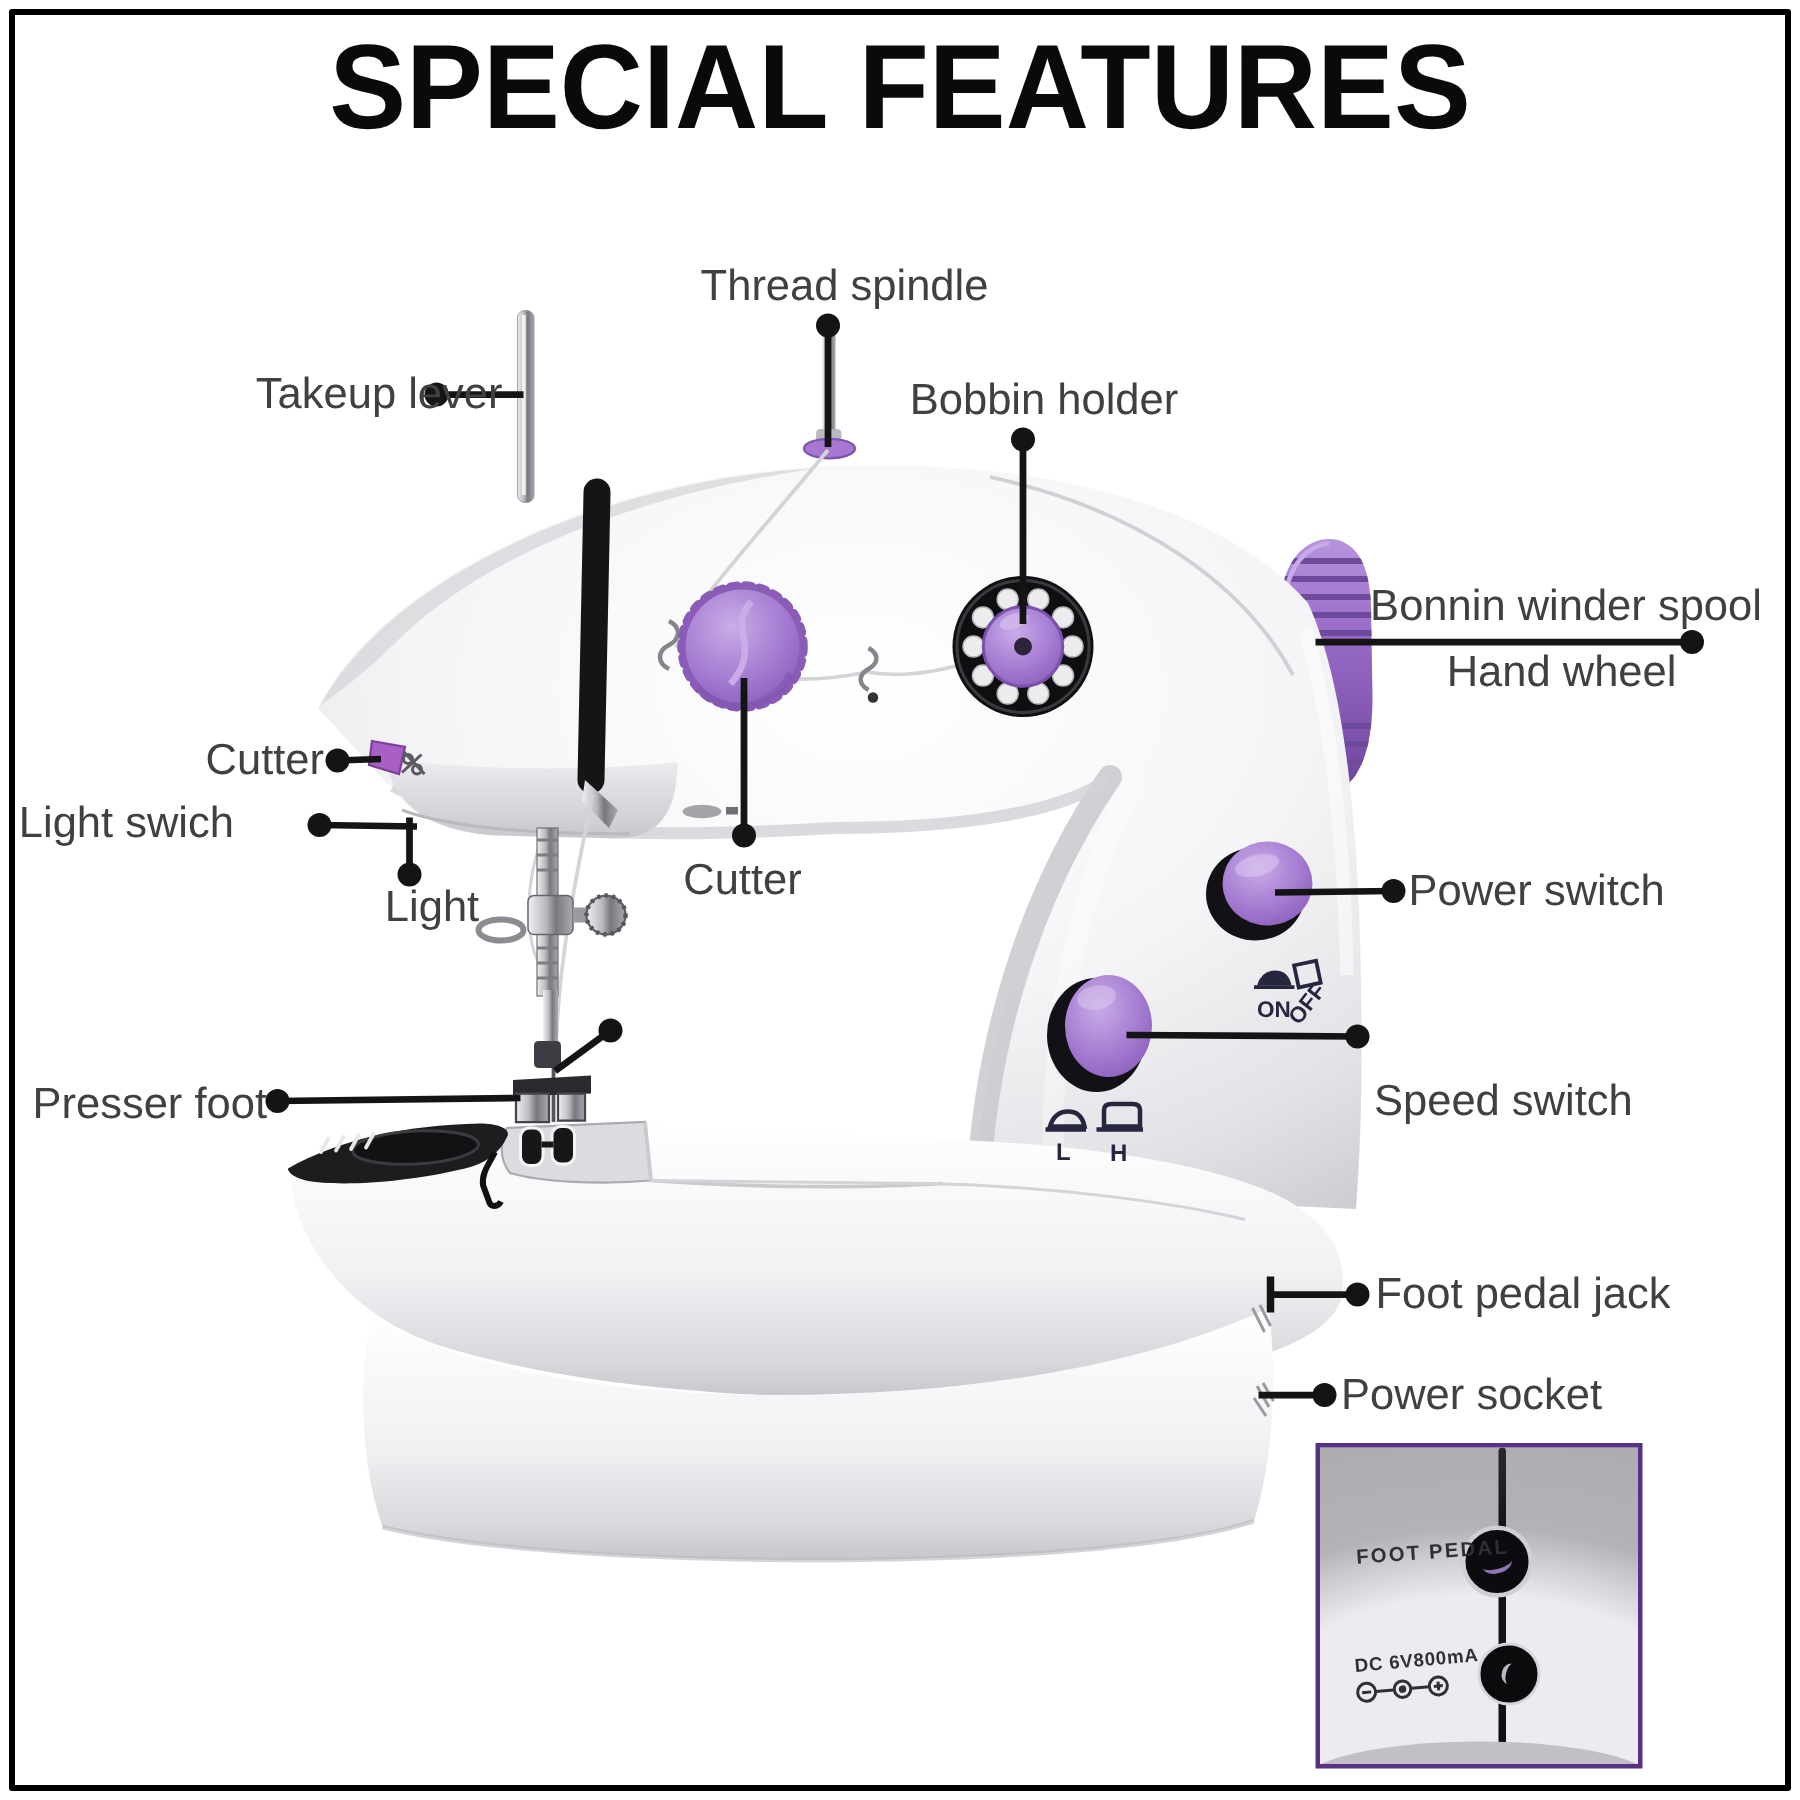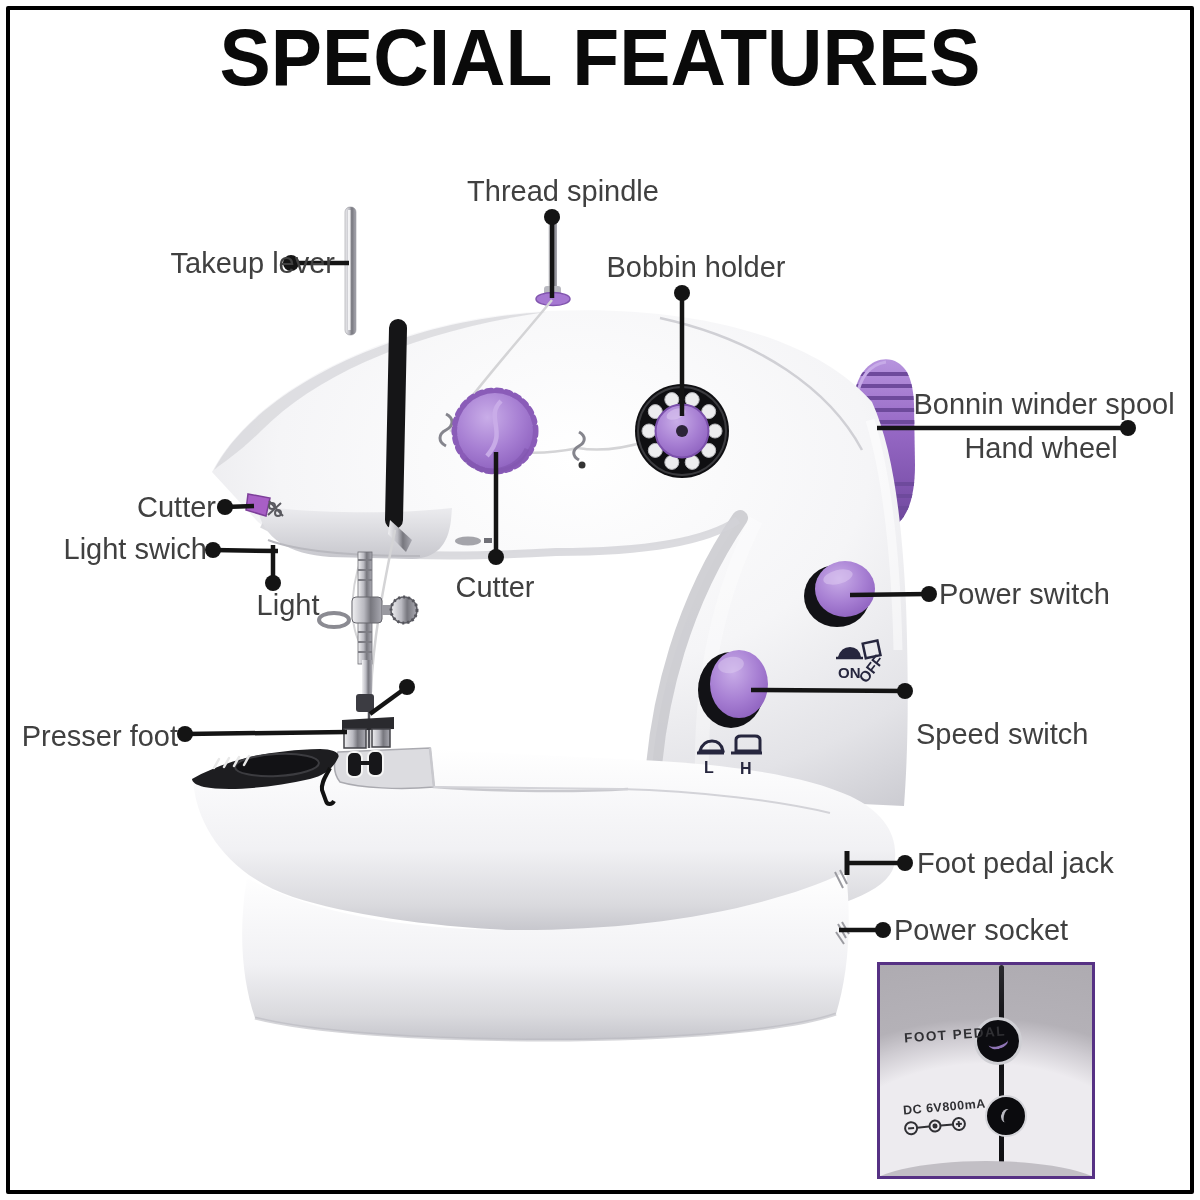--- a/index.html
+++ b/index.html
@@ -320,21 +320,21 @@
     </g>
   </svg>
 
   <h1 class="title">SPECIAL FEATURES</h1>
   <div class="lbl c" style="left:563px;top:175px;">Thread spindle</div>
   <div class="lbl r" style="right:865px;top:247px;">Takeup lever</div>
   <div class="lbl c" style="left:696px;top:251px;">Bobbin holder</div>
   <div class="lbl c" style="left:1044px;top:388px;">Bonnin winder spool</div>
   <div class="lbl c" style="left:1041px;top:432px;">Hand wheel</div>
   <div class="lbl r" style="right:984px;top:491px;">Cutter</div>
-  <div class="lbl r" style="right:993px;top:533px;text-align:center;">Light swich</div>
+  <div class="lbl r" style="right:1044px;top:533px;text-align:center;">Light swich</div>
   <div class="lbl c" style="left:288px;top:589px;">Light</div>
   <div class="lbl c" style="left:495px;top:571px;">Cutter</div>
   <div class="lbl r" style="right:1022px;top:720px;">Presser foot</div>
   <div class="lbl" style="left:939px;top:578px;">Power switch</div>
   <div class="lbl" style="left:916px;top:674px;margin-top:44px;">Speed switch</div>
   <div class="lbl" style="left:917px;top:847px;">Foot pedal jack</div>
   <div class="lbl" style="left:894px;top:914px;">Power socket</div>
 
   <div class="inset">
     <div class="inset-seam"></div>

